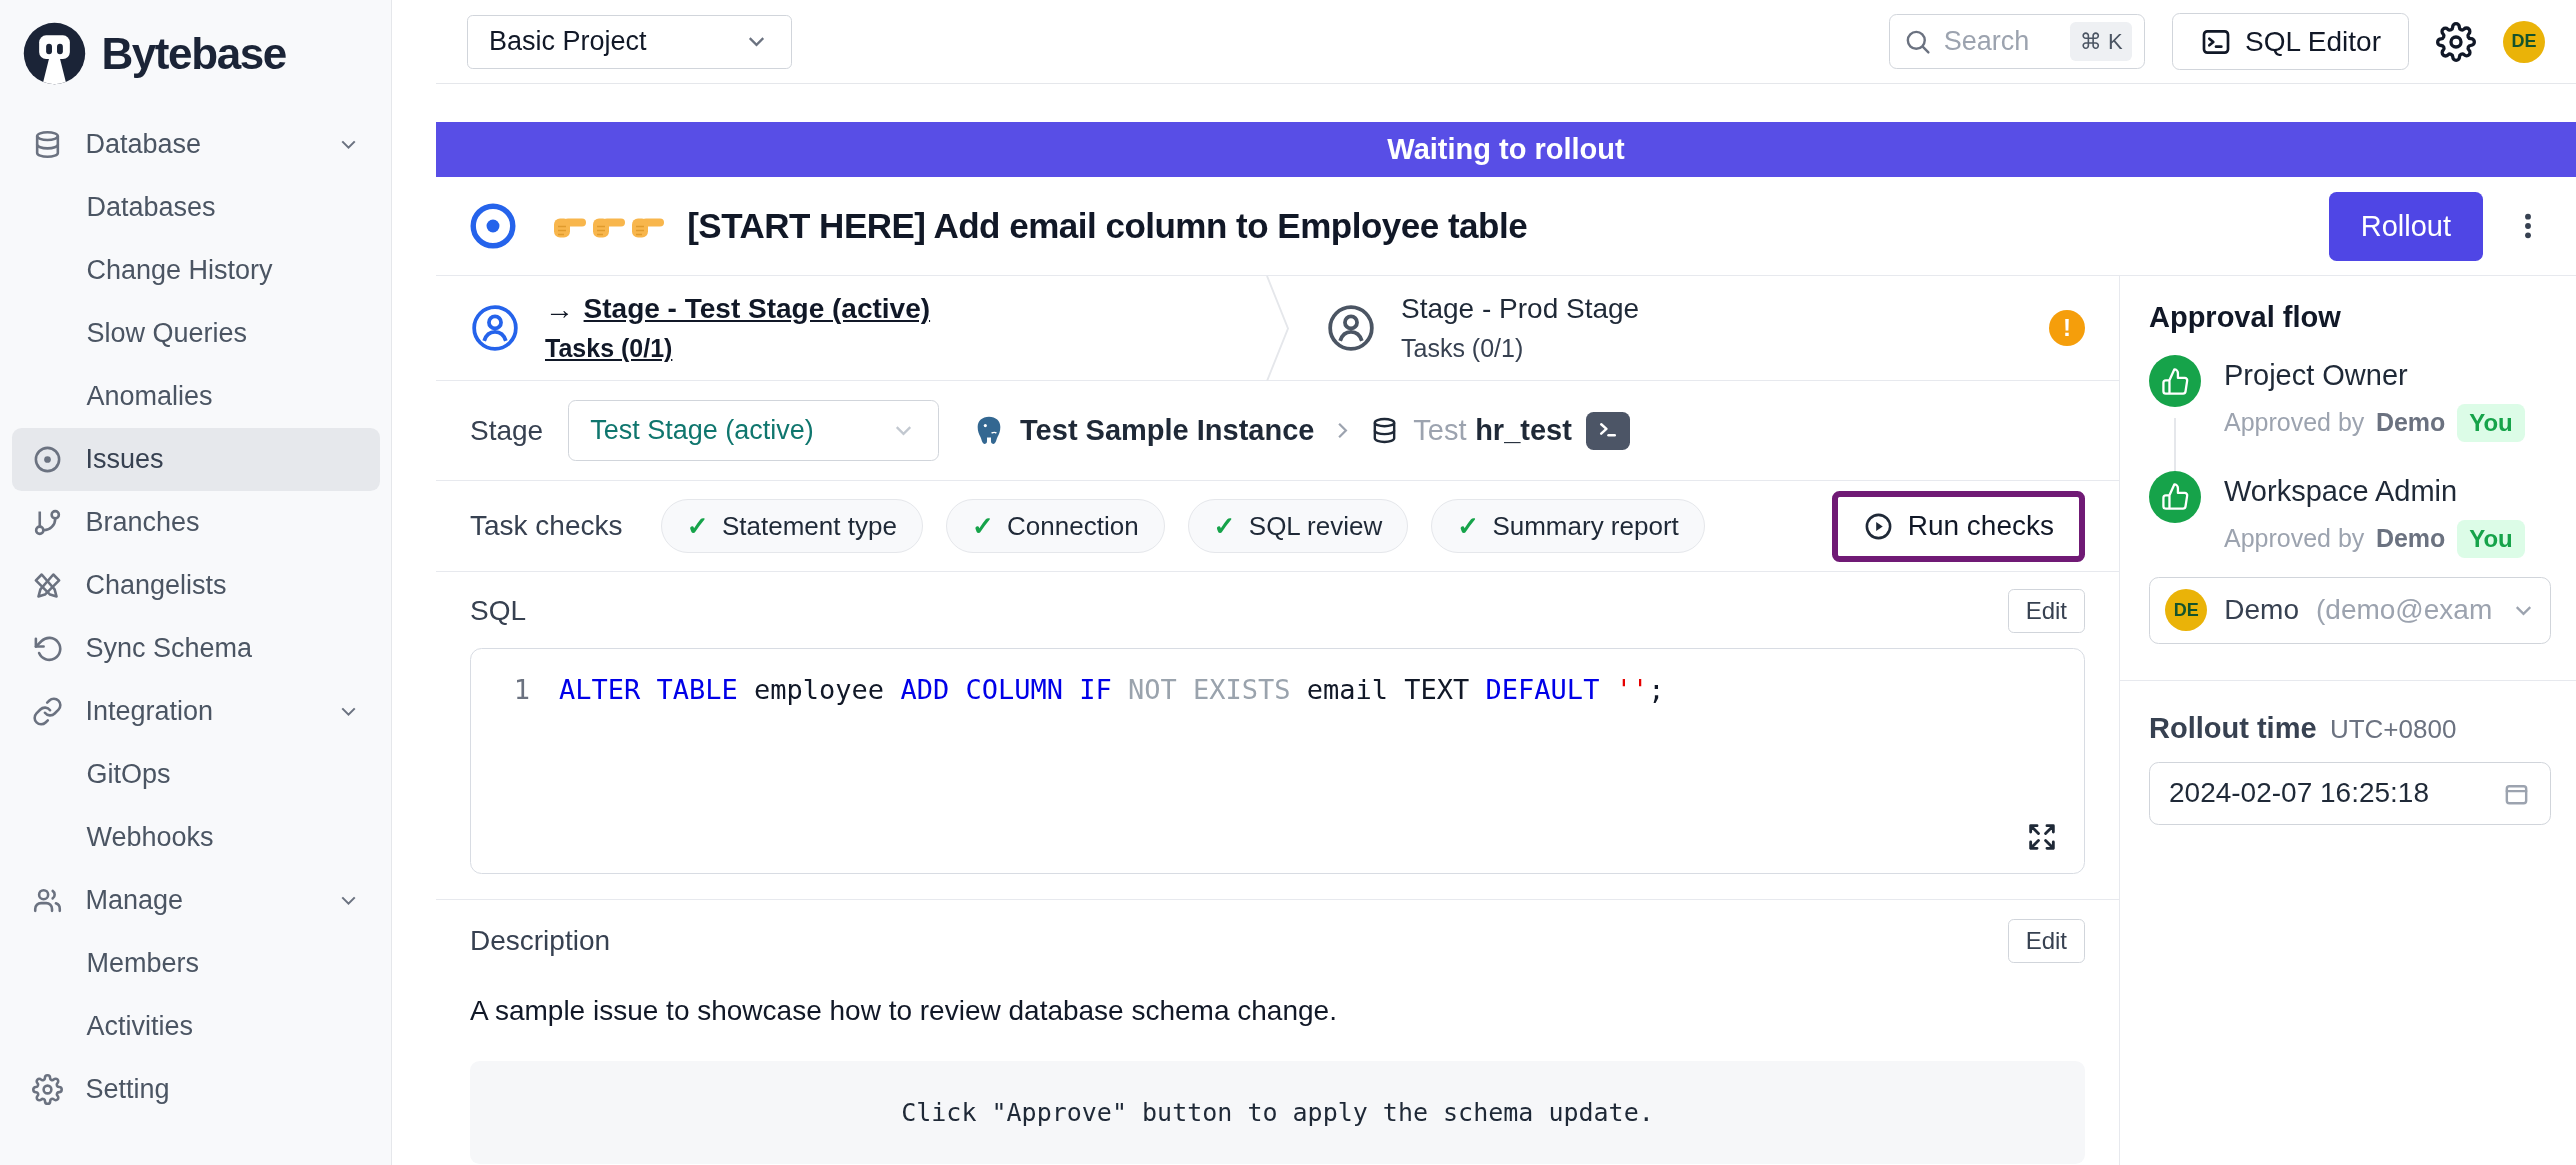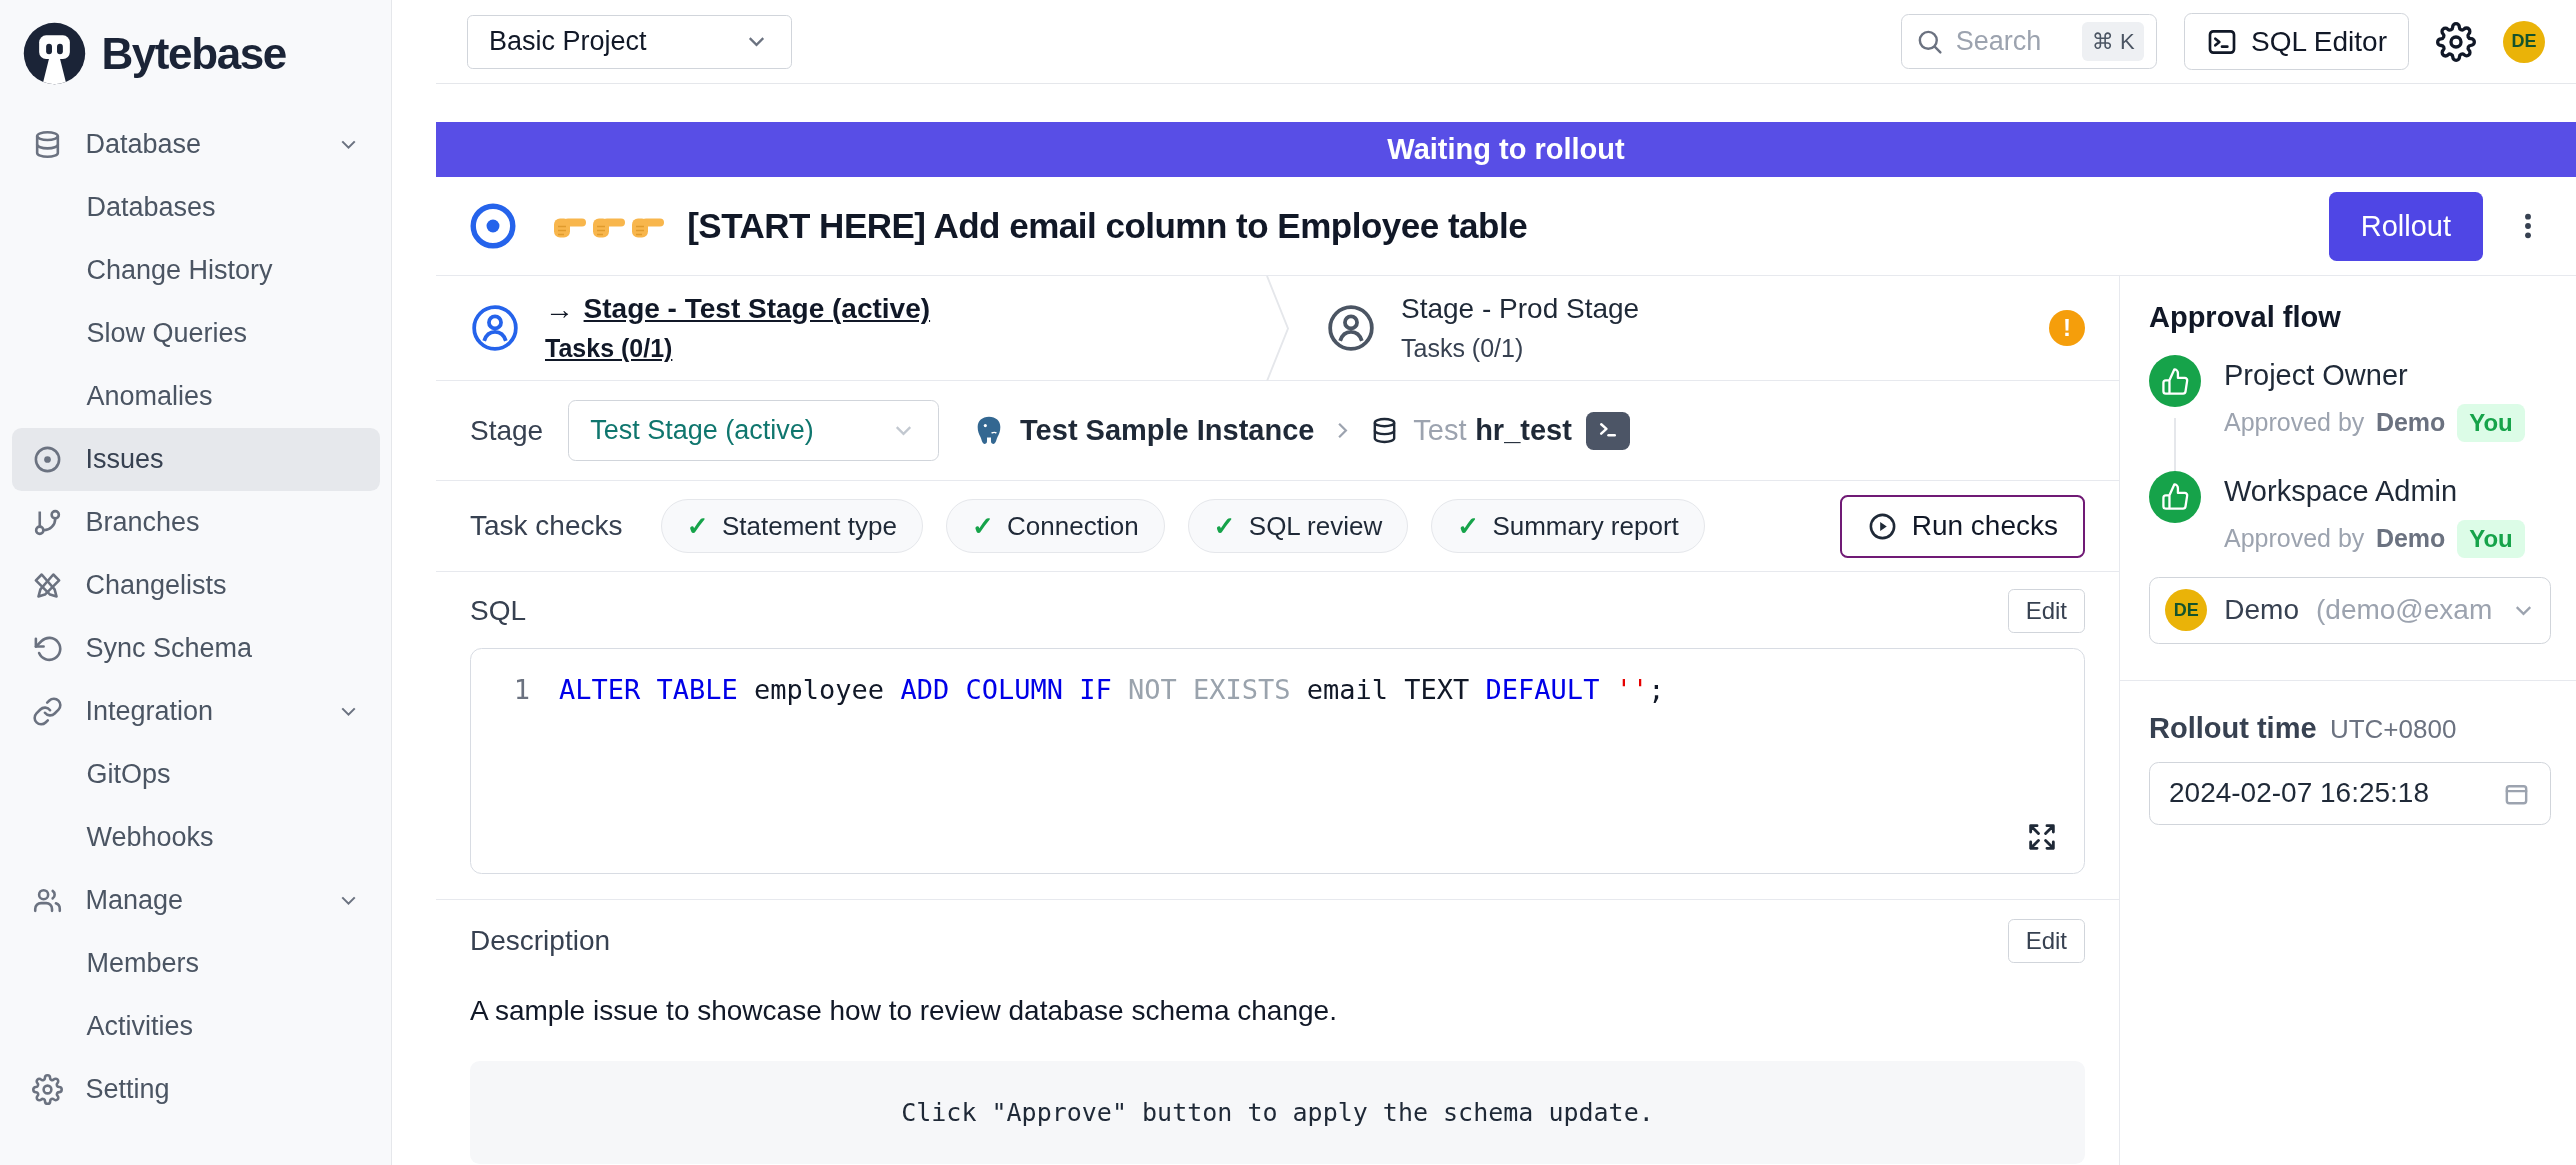--- a/index.html
+++ b/index.html
@@ -19,21 +19,21 @@
 
   
   .main{flex:1;display:flex;flex-direction:column;min-width:0;}
   .topbar{height:84px;min-height:84px;border-bottom:1px solid #e5e7eb;display:flex;align-items:center;justify-content:space-between;padding:0 31px;background:#fff;box-sizing:border-box;}
   .project-select{width:325px;height:54px;border:1px solid #d1d5db;border-radius:5.7px;display:flex;align-items:center;justify-content:space-between;padding:0 21px;font-size:27px;color:#111827;background:#fff;cursor:pointer;box-sizing:border-box;}
   .topbar-right{display:flex;align-items:center;gap:27px;}
   .search-box{width:256px;height:55px;border:1px solid #d1d5db;border-radius:7.6px;display:flex;align-items:center;padding:0 13.4px;gap:9.6px;box-sizing:border-box;background:#fff;}
   .search-box input{border:none;outline:none;background:transparent;font-size:27px;color:#6b7280;width:115px;font-family:"Liberation Sans",sans-serif;}
   .search-box input::placeholder{color:#9ca3af;}
   .kbd{background:#eef0f3;border-radius:5.7px;padding:6.7px 9.6px;font-size:22px;color:#4b5563;margin-left:auto;white-space:nowrap;}
-  .sql-editor-btn{height:55px;border:1px solid #d1d5db;border-radius:7.6px;display:flex;align-items:center;gap:13.4px;padding:0 21px;font-size:28px;color:#111827;font-weight:500;background:#fff;cursor:pointer;}
+  .sql-editor-btn{height:55px;border:1px solid #d1d5db;border-radius:7.6px;display:flex;align-items:center;gap:13.4px;padding:0 27px;font-size:28px;color:#111827;font-weight:500;background:#fff;cursor:pointer;}
   .icon-btn{display:flex;align-items:center;cursor:pointer;color:#111827;}
   .avatar{width:42px;height:42px;border-radius:50%;background:#eab308;color:#14532d;font-size:18px;font-weight:700;display:flex;align-items:center;justify-content:center;cursor:pointer;}
 
   .top-gap{height:38px;min-height:38px;background:#fff;}
   .banner{height:55px;min-height:55px;background:#584ee6;color:#fff;font-size:29px;font-weight:600;display:flex;align-items:center;justify-content:center;}
 
   .title-row{height:99px;min-height:99px;display:flex;align-items:center;padding:0 32px;border-bottom:1px solid #e7e9ee;gap:21px;box-sizing:border-box;}
   .emoji-group{display:flex;gap:2.9px;align-items:center;margin-left:13.4px;}
   .issue-title{font-size:35px;font-weight:700;color:#111827;letter-spacing:-0.5px;}
   .title-actions{margin-left:auto;display:flex;align-items:center;gap:29px;}
@@ -65,21 +65,21 @@
   .crumb-instance{font-weight:600;color:#1f2937;cursor:pointer;}
   .crumb-env{color:#9ca3af;}
   .crumb-db{font-weight:600;color:#1f2937;cursor:pointer;margin-left:-5.7px;}
   .term-badge{width:44px;height:38px;background:#4c5566;border-radius:7.6px;display:flex;align-items:center;justify-content:center;cursor:pointer;}
 
   
   .checks-row{height:91px;min-height:91px;border-bottom:1px solid #e7e9ee;display:flex;align-items:center;padding:0 34px;gap:23px;box-sizing:border-box;}
   .checks-label{font-size:28px;color:#374151;font-weight:500;margin-right:15.3px;}
   .check-pill{height:52px;border:1px solid #e5e7eb;background:#f8f9fb;border-radius:27px;display:flex;align-items:center;gap:13.4px;padding:0 25px;font-size:26px;color:#1f2937;cursor:pointer;}
   .check-mark{color:#16a34a;font-size:26px;font-weight:700;}
-  .run-checks{margin-left:auto;height:59px;border:2px solid #701a75;border-radius:7.6px;background:#fff;display:flex;align-items:center;gap:13.4px;padding:0 25px;font-size:28px;color:#111827;cursor:pointer;}
+  .run-checks{margin-left:auto;height:59px;border:6px solid #701a75;border-radius:7.6px;background:#fff;display:flex;align-items:center;gap:13.4px;padding:0 25px;font-size:28px;color:#111827;cursor:pointer;}
 
   
   .sql-section{padding:17px 34px 25px;}
   .section-head{display:flex;align-items:center;justify-content:space-between;}
   .section-title{font-size:28px;color:#374151;font-weight:500;}
   .edit-btn{height:44px;padding:0 17px;border:1px solid #d1d5db;border-radius:5.7px;background:#fff;font-size:24px;color:#374151;display:flex;align-items:center;cursor:pointer;font-family:"Liberation Sans",sans-serif;}
   .code-block{margin-top:15.3px;height:226px;border:1px solid #d8dce3;border-radius:11.5px;position:relative;background:#fff;padding-top:25px;box-sizing:border-box;}
   .code-line{display:flex;font-family:"DejaVu Sans Mono",monospace;font-size:27px;color:#111827;}
   .code-line span{white-space:pre;}
   .line-no{width:59px;text-align:right;color:#6b7280;margin-right:29px;}

